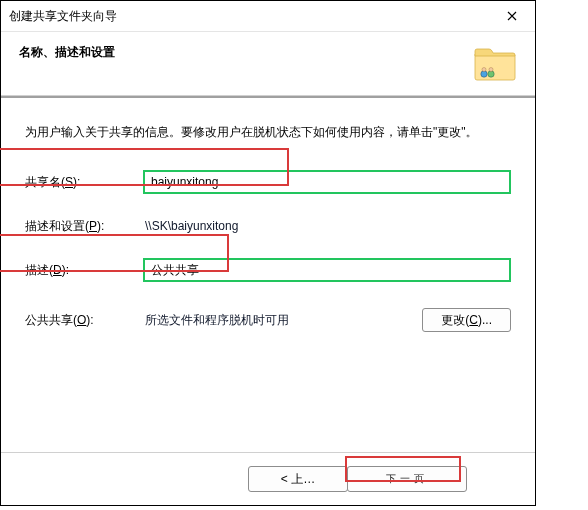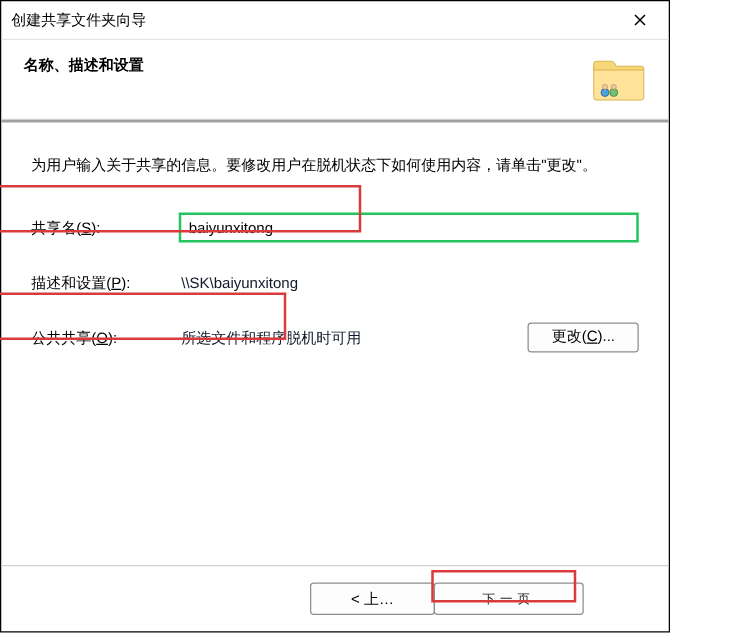--- a/index.html
+++ b/index.html
@@ -70,21 +70,21 @@
     font-family:inherit;
     outline:none;
     background:#fff;
   }
   .focus-underline{border-bottom:2px solid #0067c0;}
   .static-value{
     font-size:12px;
     padding:4px 2px;
     color:#0f172a;
   }
-  .offline-row{display:flex;gap:16px;}
+  .offline-row{display:flex;align-items:center;gap:16px;}
   .offline-row .static-value{flex:1 1 auto;}
   .btn{
     height:24px;min-width:78px;
     border:1px solid #8d8d8d;
     background:#fdfdfd;
     font-size:12px;
     font-family:inherit;
     padding:0 18px;
     cursor:default;
     border-radius:3px;
@@ -172,20 +172,28 @@
 
     <div class="row">
       <div class="label">
         <span>描述和设置(</span><span class="ul">P</span><span>):</span>
       </div>
       <div class="field">
         <div class="static-value">\\SK\baiyunxitong</div>
       </div>
     </div>
 
+    <div class="row" style="margin-bottom:24px;">
+      <div class="label">
+        <span>描述(</span><span class="ul">D</span><span>):</span>
+      </div>
+      <div class="field">
+        <input class="textbox focus-underline" type="text" value="公共共享" style="">
+      </div>
+    </div>
 
     <div class="row">
       <div class="label">
         <span>公共共享(</span><span class="ul">O</span><span>):</span>
       </div>
       <div class="field offline-row">
         <div class="static-value">所选文件和程序脱机时可用</div>
         <button class="btn" type="button">
           <span>更改(</span><span style="text-decoration:underline">C</span><span>)...</span>
         </button>

